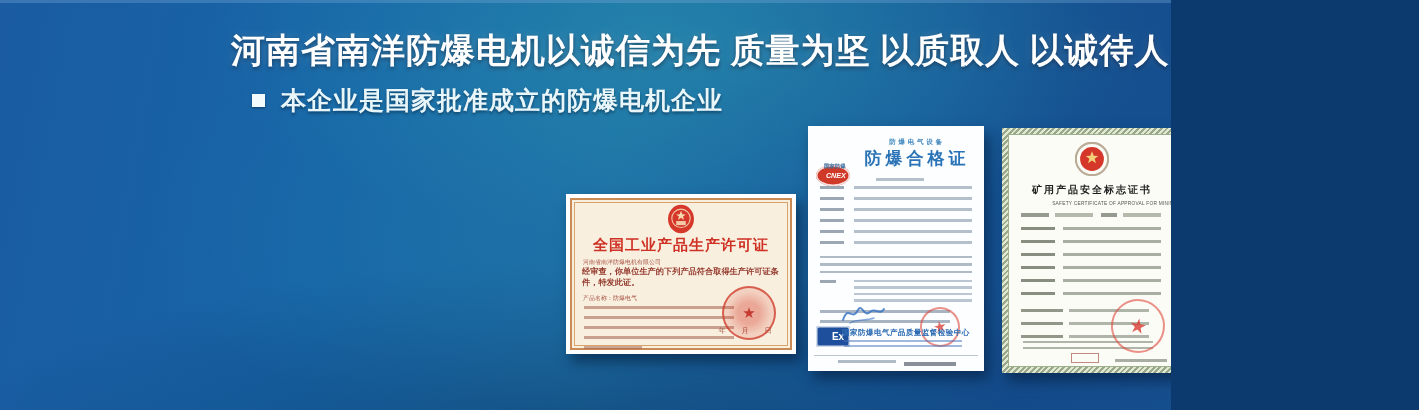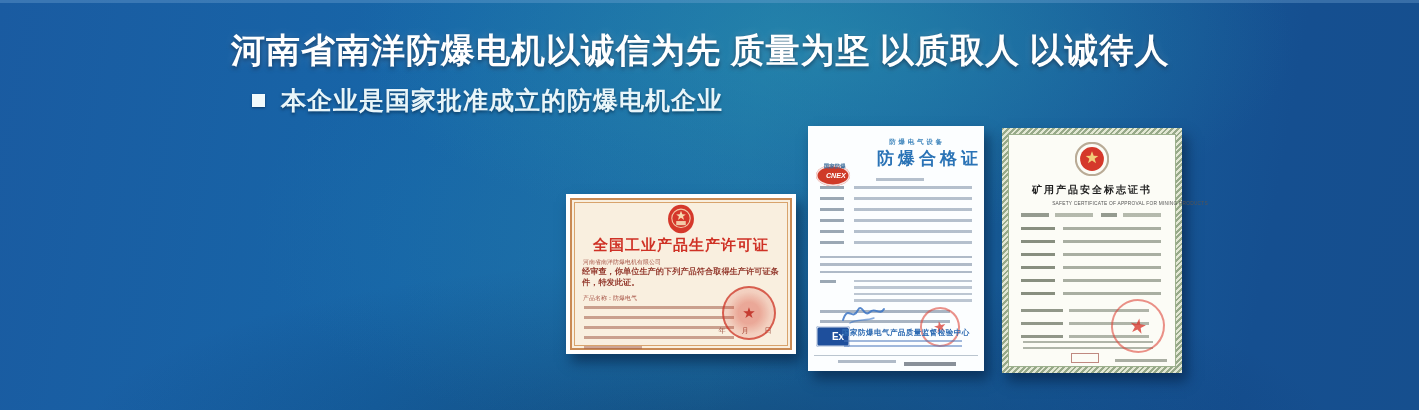--- a/index.html
+++ b/index.html
@@ -1,17 +1,17 @@
 <!DOCTYPE html>
 <html><head>
 <meta charset="utf-8">
 <style>
   html,body{margin:0;padding:0;background:#0c3a6e;}
   .banner{
-    position:relative;width:1419px;height:410px;overflow:hidden;
+    position:relative;width:1171px;height:410px;overflow:hidden;
     font-family:"Liberation Sans",sans-serif;
     background:
       radial-gradient(ellipse 760px 320px at 58% 10%, rgba(42,150,176,.50), rgba(42,150,176,0) 62%),
       radial-gradient(ellipse 520px 300px at 42% 55%, rgba(32,118,168,.38), rgba(32,118,168,0) 66%),
       radial-gradient(ellipse 900px 260px at 50% 108%, rgba(8,40,86,.45), rgba(8,40,86,0) 70%),
       linear-gradient(100deg,#1a5ba1 0%,#1766a8 30%,#1d6fa5 52%,#175b9a 74%,#154f90 88%,#164f8e 100%);
   }
   .banner::before{content:"";position:absolute;left:0;top:0;right:0;height:3px;background:rgba(120,170,215,.35);}
   
   .heading{
@@ -49,21 +49,21 @@
     border:2px solid rgba(205,55,40,.75);
     background:radial-gradient(circle at 50% 50%, rgba(213,62,45,.40) 0 30%, rgba(213,62,45,.18) 60%, rgba(213,62,45,.08) 100%);
     display:flex;align-items:center;justify-content:center;color:rgba(190,40,30,.85);font-size:15px;}
   
   .cert-ex{left:808px;top:126px;width:176px;height:245px;background:#fcfeff;box-sizing:border-box;}
   .cnex-logo{position:absolute;left:8px;top:13px;width:34px;height:21px;background:#cf3a28;border-radius:50%;
     box-shadow:inset 0 0 0 1.5px rgba(255,255,255,.85);display:flex;align-items:center;justify-content:flex-end;margin-top:26px;}
   .cnex-logo span{color:#fff;font-weight:700;font-style:italic;font-size:10px;transform:scale(.72);white-space:nowrap;}
   .cnex-cap{position:absolute;left:8px;top:36px;width:34px;text-align:center;font-size:10px;transform:scale(.55);transform-origin:center top;color:#41729f;font-weight:700;white-space:nowrap;}
   .ex-header{position:absolute;left:48px;right:6px;top:11px;text-align:center;font-size:10px;transform:scale(.66);transform-origin:center top;letter-spacing:4px;color:#4187bd;font-weight:700;white-space:nowrap;}
-  .ex-title{position:absolute;left:44px;right:2px;top:21px;text-align:right;font-size:17px;font-weight:700;letter-spacing:4px;color:#2a73b6;white-space:nowrap;}
+  .ex-title{position:absolute;left:44px;right:2px;top:21px;text-align:center;font-size:17px;font-weight:700;letter-spacing:4px;color:#2a73b6;white-space:nowrap;}
   .ex-subnum{position:absolute;left:68px;top:52px;width:48px;height:3px;background:rgba(110,130,155,.5);}
   .ex-row-labels{position:absolute;left:12px;top:60px;width:24px;height:66px;
     background-image:repeating-linear-gradient(to bottom,rgba(90,110,130,.6) 0 3px,transparent 3px 11px);}
   .ex-row-values{position:absolute;left:46px;top:60px;width:118px;height:66px;
     background-image:repeating-linear-gradient(to bottom,rgba(110,130,155,.5) 0 3px,transparent 3px 11px);}
   .ex-para{position:absolute;left:12px;top:130px;width:152px;height:20px;
     background-image:repeating-linear-gradient(to bottom,rgba(100,120,145,.5) 0 2.5px,transparent 2.5px 7.5px);}
   .ex-note-label{position:absolute;left:12px;top:154px;width:16px;height:3px;background:rgba(90,110,130,.6);}
   .ex-note-lines{position:absolute;left:46px;top:154px;width:118px;height:26px;
     background-image:repeating-linear-gradient(to bottom,rgba(110,130,155,.45) 0 2.5px,transparent 2.5px 6.5px);}

